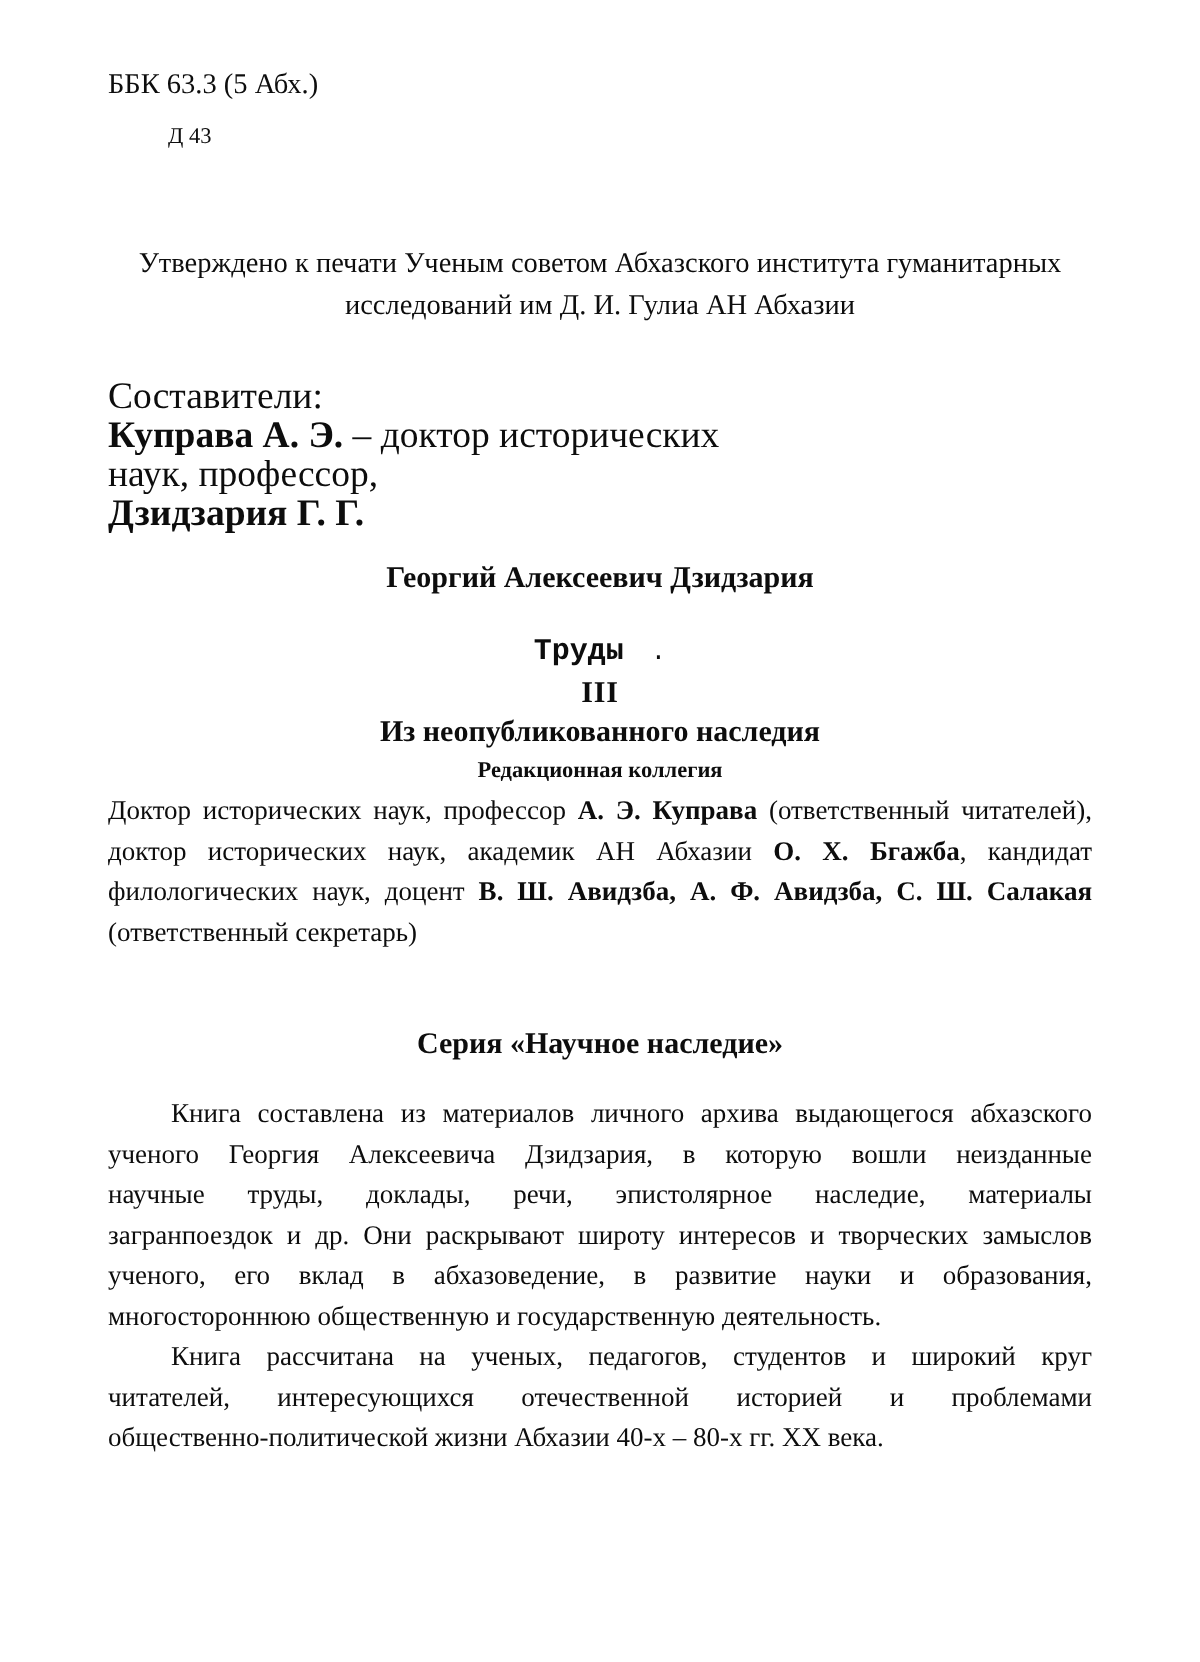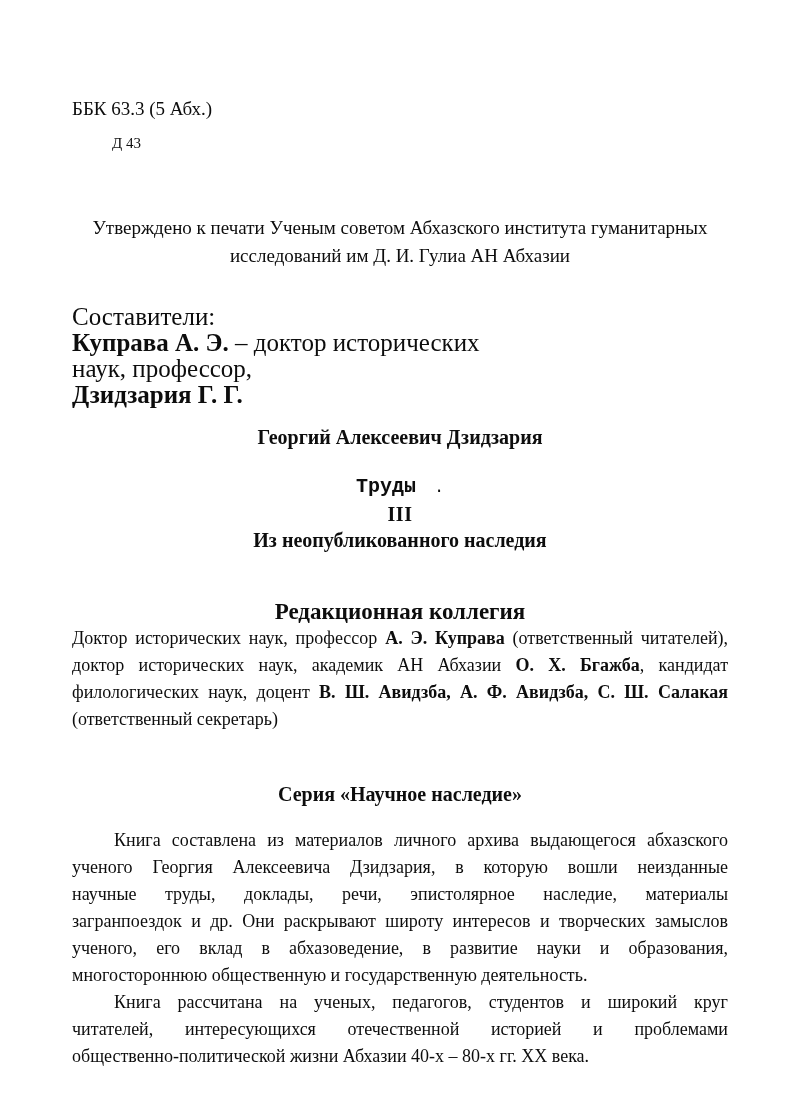--- a/index.html
+++ b/index.html
@@ -6,41 +6,41 @@
   body {
     width: 800px; height: 1108px;
     background: #ffffff;
     color: #0d0d0d;
     font-family: "Liberation Serif", "DejaVu Serif", serif;
     overflow: hidden;
   }
   .page {
     box-sizing: border-box;
     width: 800px; height: 828px;
-    padding: 96px 72px 0 72px;
+    padding: 44px 72px 0 72px;
   }
   
   .bbk { font-size: 19px; line-height: 26px; }
   .code { font-size: 15px; line-height: 26px; margin-top: 8px; padding-left: 40px; }
 
   
   .approval { margin-top: 58px; text-align: center; font-size: 19px; line-height: 28px; }
 
   
   .compilers { margin-top: 34px; font-size: 25px; line-height: 26px; }
 
   
   .author  { margin-top: 16px; text-align: center; font-weight: bold; font-size: 20px; line-height: 26px; }
   .works   { margin-top: 24px; text-align: center; font-weight: bold; font-size: 20px; line-height: 26px; font-family: Liberation Mono, monospace; }
   .stray-dot { font-weight: normal; margin-left: 18px; font-size: 17px; }
   .volume  { text-align: center; font-weight: bold; font-size: 20px; line-height: 26px; letter-spacing: 0.5px; }
   .subtitle{ text-align: center; font-weight: bold; font-size: 20px; line-height: 26px; }
 
   
-  .ed-heading { margin-top: 46px; text-align: center; font-weight: bold; font-size: 23px; line-height: 26px; }
+  .ed-heading { text-align: center; font-weight: bold; font-size: 15px; line-height: 26px; }
   .ed-body { font-size: 18px; line-height: 27px; }
 
   
   .series { margin-top: 48px; text-align: center; font-weight: bold; font-size: 20px; line-height: 26px; }
 
   
   .annot { font-size: 18px; line-height: 27px; }
   .annot-first { margin-top: 20px; }
 
   

